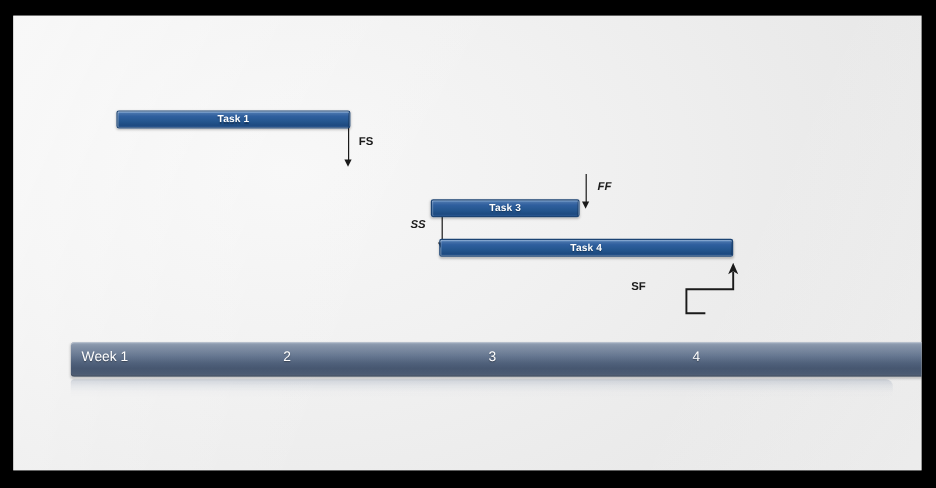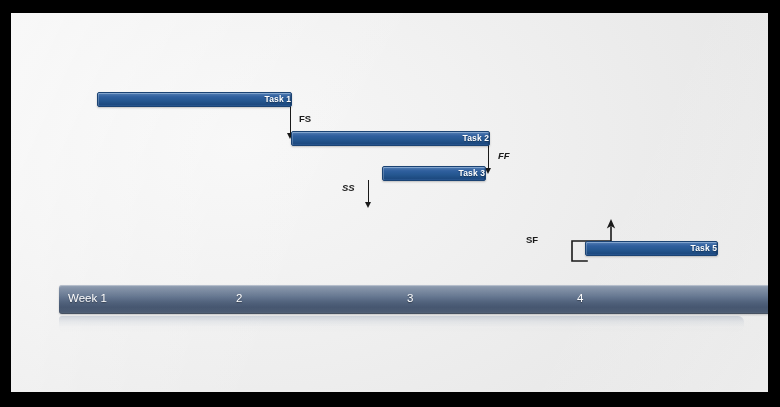--- a/index.html
+++ b/index.html
@@ -68,21 +68,21 @@
         #2a5791 100%);
     box-shadow:
       inset 0 1px 0 rgba(255,255,255,0.30),
       inset 1px 0 0 rgba(255,255,255,0.22),
       inset -1px 0 0 rgba(0,0,0,0.18),
       0 1px 2px rgba(0,0,0,0.22);
     border: 1px solid #1b4373;
     box-sizing: border-box;
     display: flex;
     align-items: center;
-    justify-content: flex-end;
+    justify-content: center;
     z-index: 3;
   }
   .task-label {
     color: #ffffff;
     font-size: 8.5px;
     font-weight: bold;
     letter-spacing: 0.1px;
     line-height: 1;
     text-shadow: 0 1px 1px rgba(0,0,0,0.35);
     white-space: nowrap;
@@ -194,32 +194,29 @@
 <body>
 
 <div id="frame">
   <div id="slide">
     <div id="chart">
 
       <div class="task-bar" style="left:86px; top:79px; width:195px;">
         <span class="task-label">Task 1</span>
       </div>
 
-      <div class="task-bar" style="left:280px; top:118px; width:199px;">
-        <span class="task-label">Task 2</span>
-      </div>
-
-      <div class="task-bar" style="left:371px; top:153px; width:104px;">
+
+      <div class="task-bar" style="left:348px; top:153px; width:124px;">
         <span class="task-label">Task 3</span>
       </div>
 
-
-      <div class="task-bar" style="left:574px; top:228px; width:133px;">
-        <span class="task-label">Task 5</span>
-      </div>
+      <div class="task-bar" style="left:355px; top:186px; width:245px;">
+        <span class="task-label">Task 4</span>
+      </div>
+
 
       <div class="dep-line" style="left:279px; top:93px; height:29px;"></div>
       <div class="dep-arrowhead down" style="left:275.6px; top:120px;"></div>
       <div class="dep-label" style="left:288px; top:101px;">FS</div>
 
       <div class="dep-line" style="left:477px; top:132px; height:25px;"></div>
       <div class="dep-arrowhead down" style="left:473.6px; top:155px;"></div>
       <div class="dep-label" style="left:487px; top:138px;font-style:italic;">FF</div>
 
       <div class="dep-line" style="left:357px; top:167px; height:24px;"></div>

